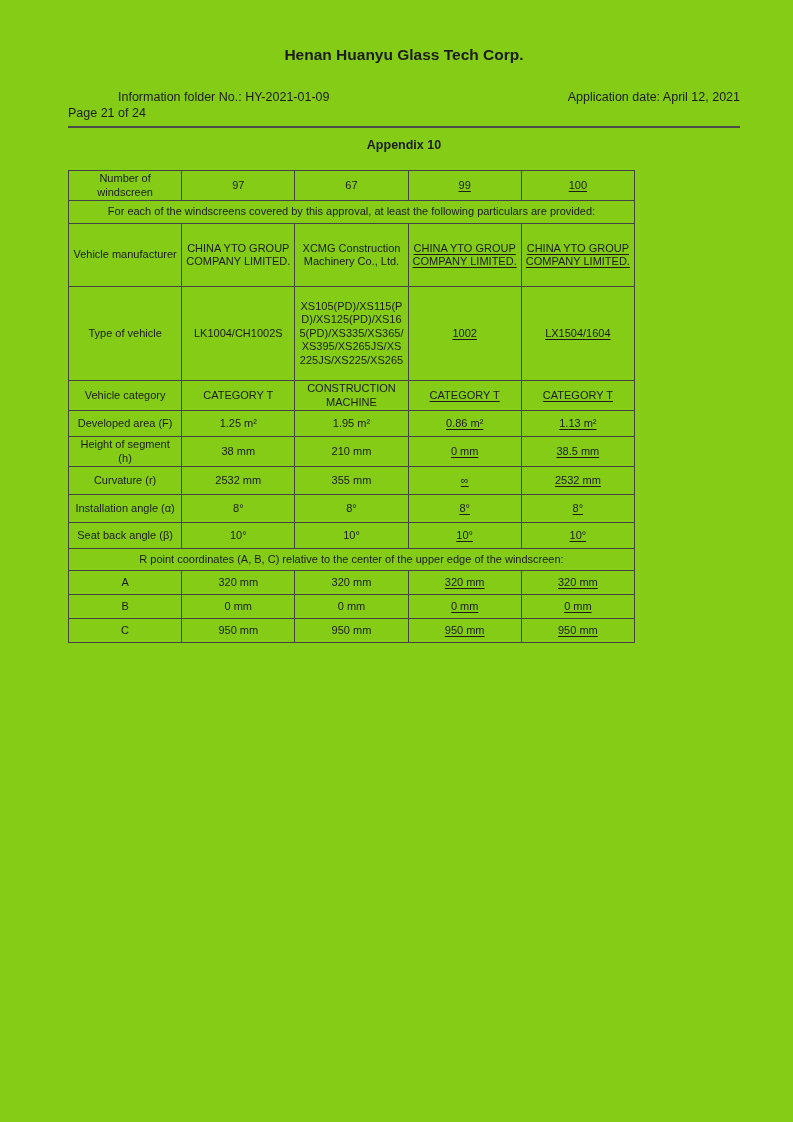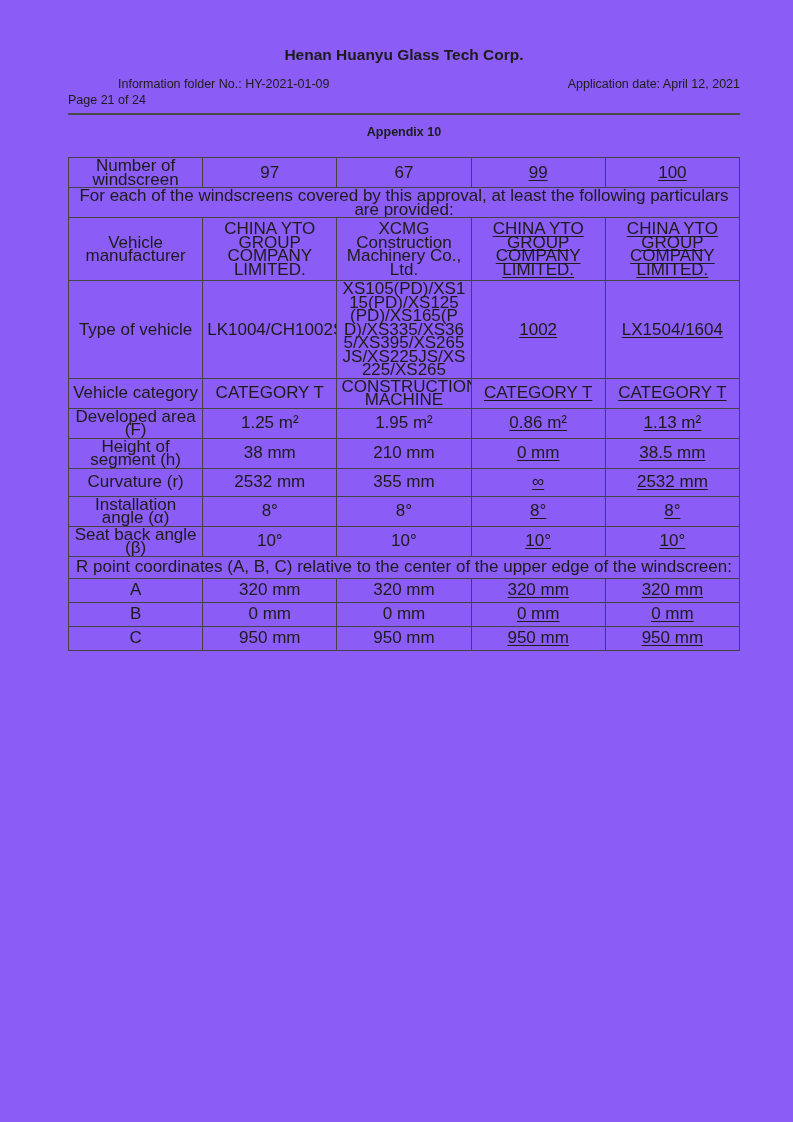--- a/index.html
+++ b/index.html
@@ -1,39 +1,39 @@
 <!DOCTYPE html>
 <html><head>
 <meta charset="utf-8">
 <style>
   html, body { margin: 0; padding: 0; background: #ffffff; }
   .page {
     position: relative;
     width: 793px;
     height: 1122px;
-    background: #8b5cf6;
+    background: #84cc16;
     font-family: "Liberation Sans", sans-serif;
     color: #1c1c1c;
     box-sizing: border-box;
     padding: 46px 53px 0 68px;
     overflow: hidden;
   }
   .title {
     text-align: center;
     font-weight: bold;
     font-size: 15.5px;
     line-height: 18px;
     margin: 0 0 0 0;
   }
   .meta-row {
     display: flex;
     justify-content: space-between;
     font-size: 12.5px;
     line-height: 16px;
-    margin-top: 12px;
+    margin-top: 25px;
   }
   .meta-left { padding-left: 50px; }
   .meta-page {
     text-align: left;
     font-size: 12.5px;
     line-height: 16px;
   }
   .rule {
     height: 2px;
     background: #4a4a4a;
@@ -48,24 +48,24 @@
   }
   .contents {
     text-align: center;
     font-weight: bold;
     font-size: 12.5px;
     line-height: 15px;
     margin-top: 10px;
   }
   table.spec {
     margin-top: 17px;
-    width: 672px;
+    width: 567px;
     table-layout: fixed;
     border-collapse: collapse;
-    font-size: 17px;
+    font-size: 11px;
   }
   table.spec td {
     border: 1px solid #444444;
     text-align: center;
     vertical-align: middle;
     padding: 1px 4px;
     line-height: 13.5px;
     color: #1c1c1c;
     overflow: hidden;
   }

